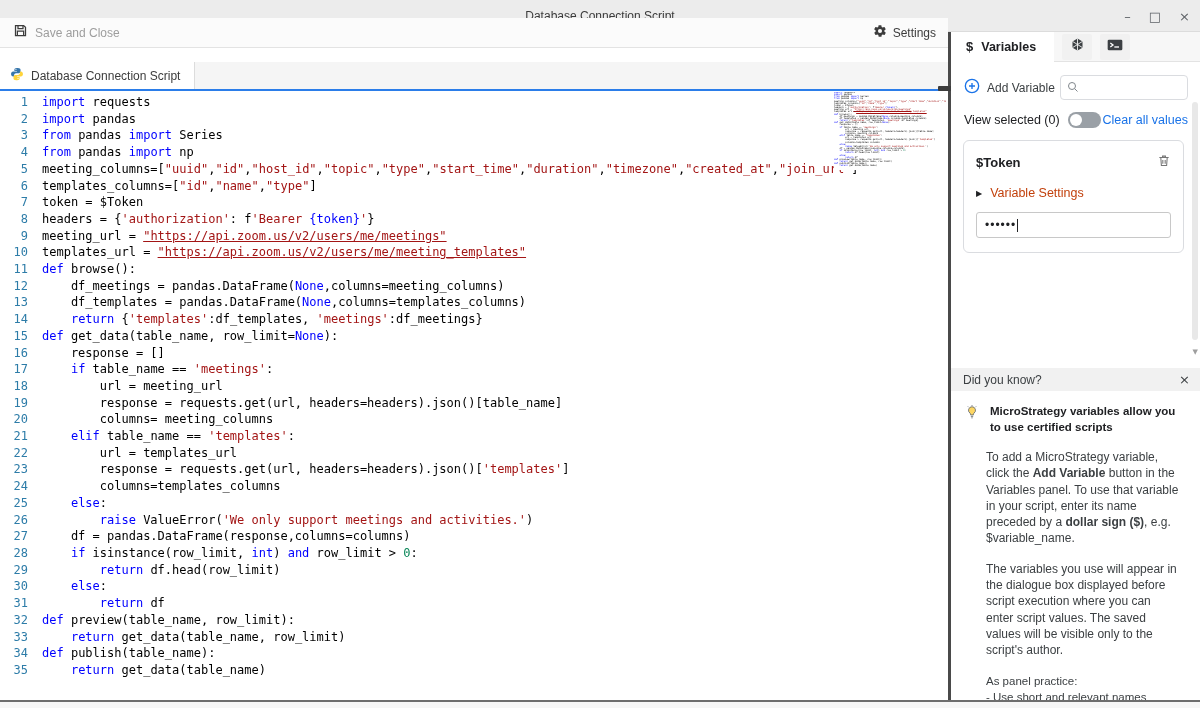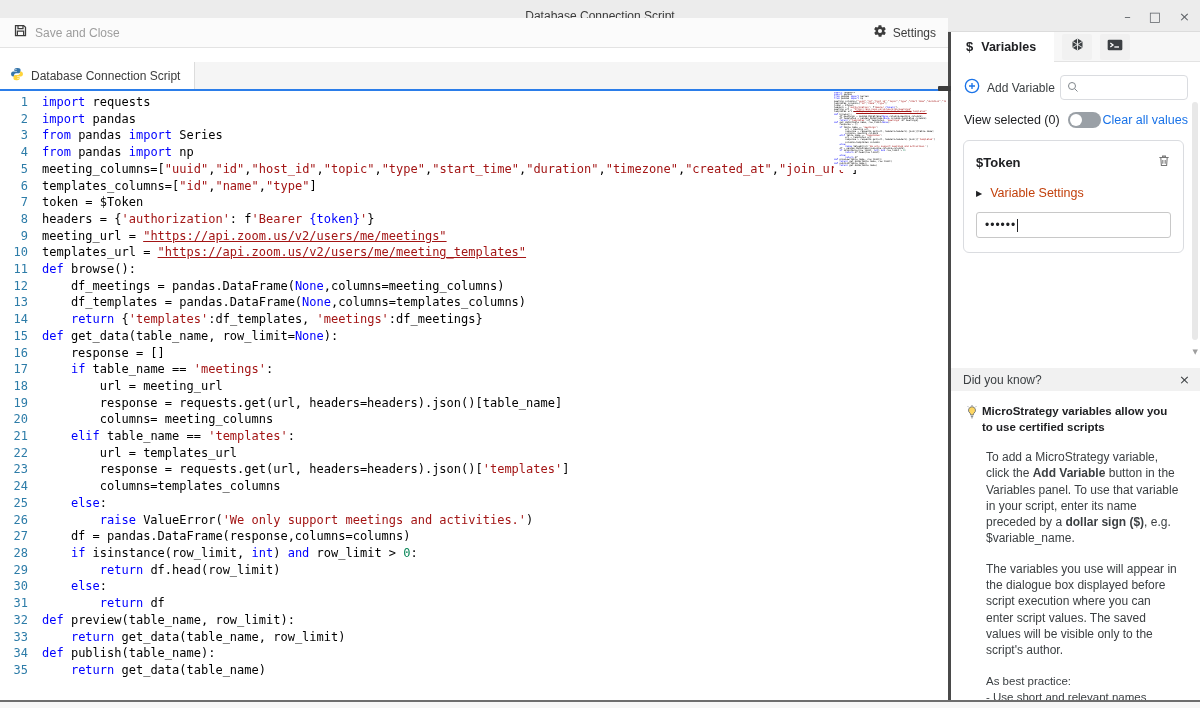--- a/index.html
+++ b/index.html
@@ -82,21 +82,21 @@
   .scroll-arrow { position:absolute; right:2px; top:286px; font-size:7px; color:#9e9e9e; font-family:"DejaVu Sans", sans-serif; }
 
   
   .dyk { position:absolute; top:306px; left:0; width:249px; height:332px; background:#fff; }
   .dyk-header { height:23px; background:#f1f1f1; display:flex; align-items:center; padding:0 10px 0 12px; }
   .dyk-title { font-size:12px; color:#3c4043; }
   .dyk-close { margin-left:auto; font-size:13px; color:#3c4043; font-family:"DejaVu Sans", sans-serif; }
   .dyk-content { padding:12px 14px 0 14px; }
   .dyk-heading-row { display:flex; }
   .bulb { flex:none; margin-top:1px; }
-  .dyk-heading { font-size:11.5px; font-weight:bold; color:#202124; line-height:16px; margin-left:3px; width:190px; }
+  .dyk-heading { font-size:11.5px; font-weight:bold; color:#202124; line-height:16px; margin-left:11px; width:190px; }
   .dyk-para { font-size:12px; color:#3c4043; line-height:16.3px; margin:14px 0 0 21px; width:195px; }
   .dyk-para .seg-b { font-weight:bold; }
   .dyk-list { font-size:11.5px; color:#3c4043; line-height:16.3px; margin:14px 0 0 21px; width:195px; }
 
   
   .bottom-edge { position:absolute; top:700px; left:0; width:1200px; height:2px; background:#6e6e6e; }
   .bottom-strip { position:absolute; top:702px; left:0; width:1200px; height:6px; background:#f7f7f7; }
 </style>
 </head>
 <body>
@@ -243,21 +243,21 @@
             <svg width="14" height="16" viewBox="0 0 24 26">
                 <path d="M12 4a6 6 0 00-3.6 10.8c.7.5 1.1 1.3 1.1 2.1v1.1h5v-1.1c0-.8.4-1.6 1.1-2.1A6 6 0 0012 4z" fill="#fdd663" stroke="#5f6368" stroke-width="1.4"></path>
                 <path d="M10 20.5h4M10.8 23h2.4M12 1v1.6M5 3.5l1 1.2M19 3.5l-1 1.2" stroke="#5f6368" stroke-width="1.4"></path>
               </svg>
           </span>
           <span class="dyk-heading">MicroStrategy variables allow you to use certified scripts</span>
         </div>
         <p class="dyk-para"><span>To add a MicroStrategy variable, click the </span><span class="seg-b">Add Variable</span><span> button in the Variables panel. To use that variable in your script, enter its name preceded by a </span><span class="seg-b">dollar sign ($)</span><span>, e.g. $variable_name.</span></p>
         <p class="dyk-para">The variables you use will appear in the dialogue box displayed before script execution where you can enter script values. The saved values will be visible only to the script's author.</p>
         <div class="dyk-list">
-          <div>As best practice:</div>
+          <div>As panel practice:</div>
           <div><span>- Use </span><span class="seg-b">short and relevant names</span></div>
           <div>- Use underscore (_) to separate words</div>
         </div>
       </div>
     </div>
   </div>
 
   <div class="bottom-edge"></div>
   <div class="bottom-strip"></div>
 </div>

